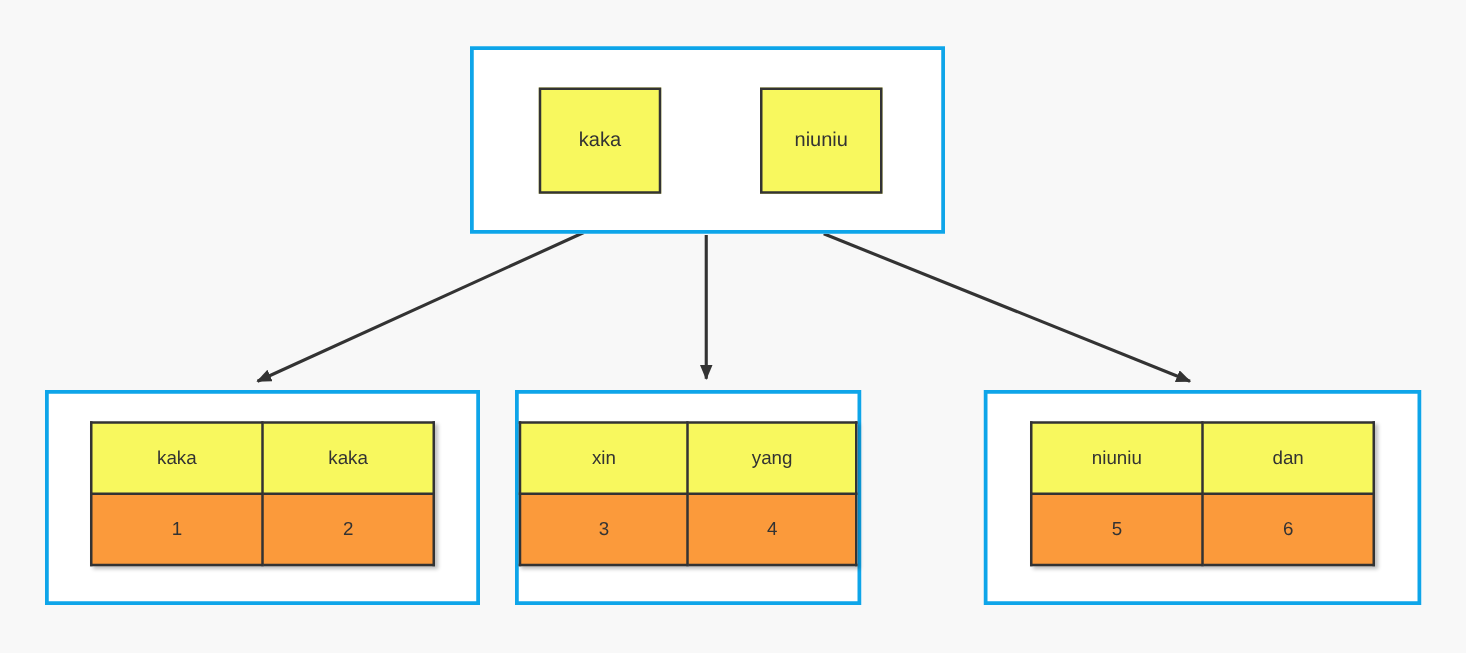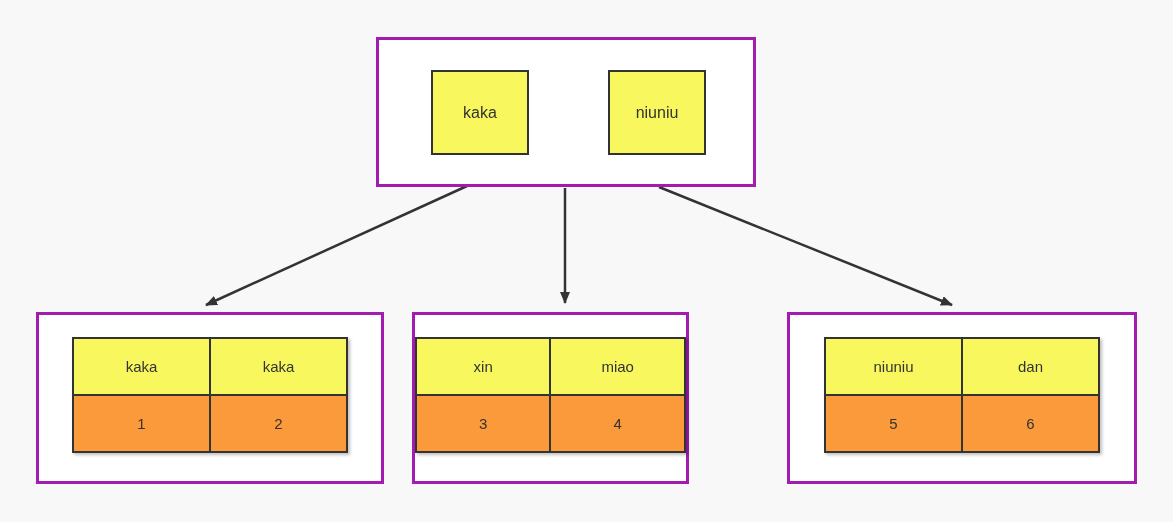--- a/index.html
+++ b/index.html
@@ -3,21 +3,21 @@
 <meta charset="utf-8">
 <style>
   html,body{margin:0;padding:0;background:#f8f8f8;}
   .canvas{
     position:relative;width:1173px;height:522px;background:#f8f8f8;
     font-family:"Liberation Sans",sans-serif;color:#333;overflow:hidden;
   }
   .arrows{position:absolute;left:0;top:0;pointer-events:none;}
   .arrows line{pointer-events:stroke;}
   .box{
-    position:absolute;background:#ffffff;border:3px solid #a21caf;
+    position:absolute;background:#ffffff;border:3px solid #0ea5e9;
     box-sizing:border-box;
   }
   .root{left:376px;top:37px;width:380px;height:150px;}
   .note{
     position:absolute;width:98px;height:85px;background:#f8f85e;
     border:2px solid #333333;box-sizing:border-box;
     display:flex;align-items:center;justify-content:center;font-size:16px;
   }
   .note1{left:52px;top:30px;}
   .note2{left:229px;top:30px;}
@@ -75,21 +75,21 @@
         </tr>
       </tbody>
     </table>
   </div>
 
   <div class="box group g2">
     <table class="dtable">
       <tbody>
         <tr>
           <td class="hcell">xin</td>
-          <td class="hcell">miao</td>
+          <td class="hcell">yang</td>
         </tr>
         <tr>
           <td class="vcell">3</td>
           <td class="vcell">4</td>
         </tr>
       </tbody>
     </table>
   </div>
 
   <div class="box group g3">

